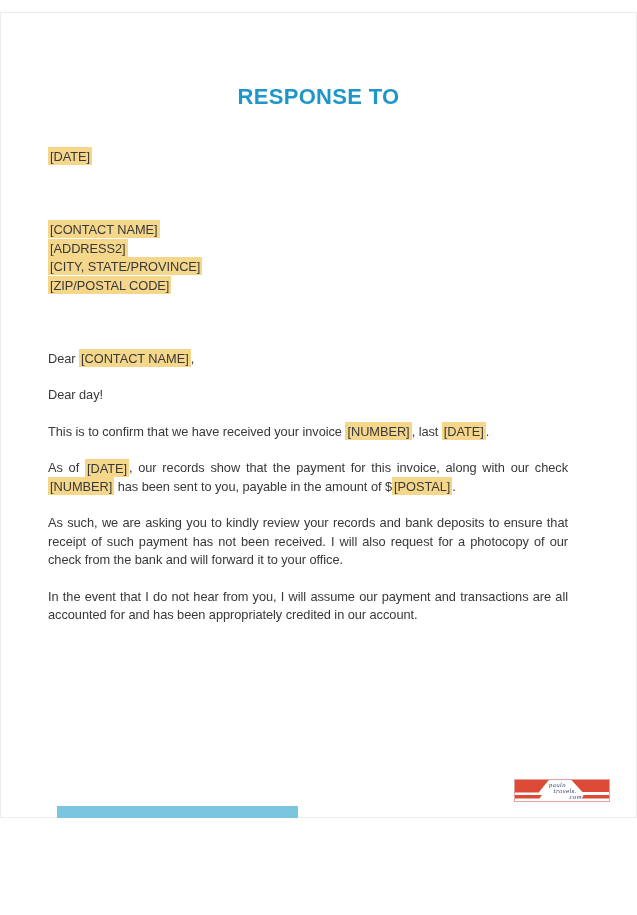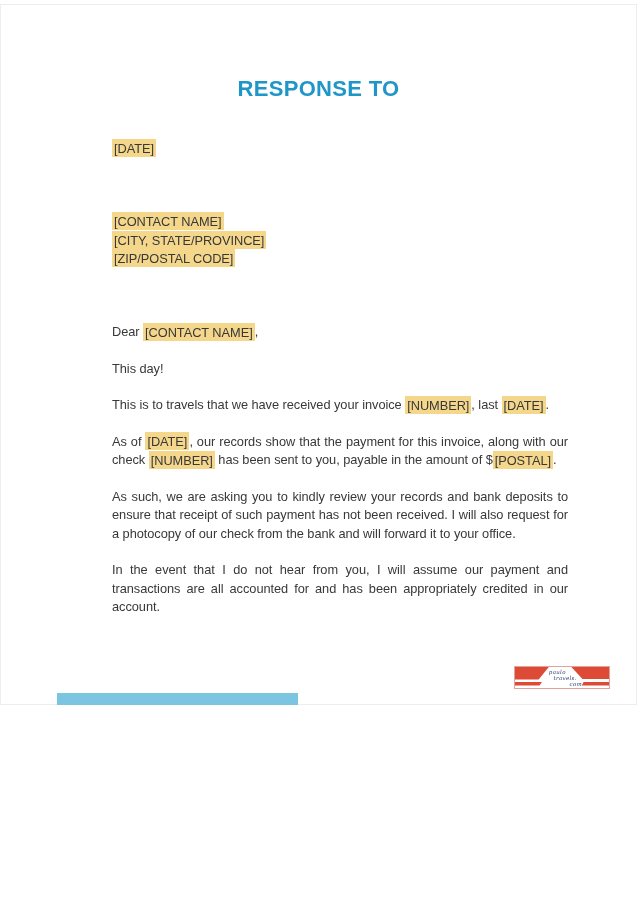--- a/index.html
+++ b/index.html
@@ -1,40 +1,40 @@
 <!DOCTYPE html>
 <html><head>
 <meta charset="utf-8">
 <style>
   * { margin: 0; padding: 0; box-sizing: border-box; }
   html, body { background: #ffffff; }
   .page {
     position: relative;
     width: 637px;
-    height: 701px;
-    margin: 4px auto;
+    height: 806px;
+    margin: 12px auto;
     background: #ffffff;
     overflow: hidden;
     box-shadow: inset 0 0 0 1px #ededed;
     font-family: "Liberation Sans", sans-serif;
     color: var(--body-text, #383838);
   }
   .title {
     padding-top: 71px;
     text-align: center;
     font-family: "Liberation Sans", sans-serif;
     font-weight: 700;
     font-size: 22px;
     line-height: 28px;
     letter-spacing: 0.3px;
     color: var(--title-blue, #1E96C8);
   }
   .title .tl { display: block; }
   .body {
-    padding-left: 112px;
+    padding-left: 48px;
     padding-right: 69px;
     font-size: 12.8px;
     line-height: 18.5px;
     letter-spacing: -0.05px;
   }
   .line { text-align: left; }
   .para { text-align: justify; }
   .mt-date       { margin-top: 36px; }
   .mt-recipient  { margin-top: 55px; }
   .mt-salutation { margin-top: 55px; }
@@ -94,29 +94,30 @@
   <h1 class="title">
     <span class="tl">RESPONSE TO</span>
   </h1>
 
   <div class="body">
 
     <p class="line mt-date"><span class="hl">[DATE]</span></p>
 
     <div class="recipient mt-recipient">
       <p class="line"><span class="hl">[CONTACT NAME]</span></p>
+      <p class="line"><span class="hl">[ADDRESS2]</span></p>
       <p class="line"><span class="hl">[CITY, STATE/PROVINCE]</span></p>
       <p class="line"><span class="hl">[ZIP/POSTAL CODE]</span></p>
     </div>
 
     <p class="line mt-salutation"><span>Dear </span><span class="hl">[CONTACT NAME]</span><span>,</span></p>
 
-    <p class="line mt-para">This day!</p>
+    <p class="line mt-para">Dear day!</p>
 
-    <p class="para mt-para"><span>This is to travels that we have received your invoice </span><span class="hl">[NUMBER]</span><span>, last </span><span class="hl">[DATE]</span><span>.</span></p>
+    <p class="para mt-para"><span>This is to confirm that we have received your invoice </span><span class="hl">[NUMBER]</span><span>, last </span><span class="hl">[DATE]</span><span>.</span></p>
 
     <p class="para mt-para"><span>As of </span><span class="hl">[DATE]</span><span>, our records show that the payment for this invoice, along with our check </span><span class="hl">[NUMBER]</span><span> has been sent to you, payable in the amount of $</span><span class="hl">[POSTAL]</span><span>.</span></p>
 
     <p class="para mt-para"><span>As such, we are asking you to kindly review your records and bank deposits to ensure that receipt of such payment has not been received. I will also request for a photocopy of our check from the bank and will forward it to your office.</span></p>
 
     <p class="para mt-para"><span>In the event that I do not hear from you, I will assume our payment and transactions are all accounted for and has been appropriately credited in our account.</span></p>
 
   </div>
 
   <div class="logo">

